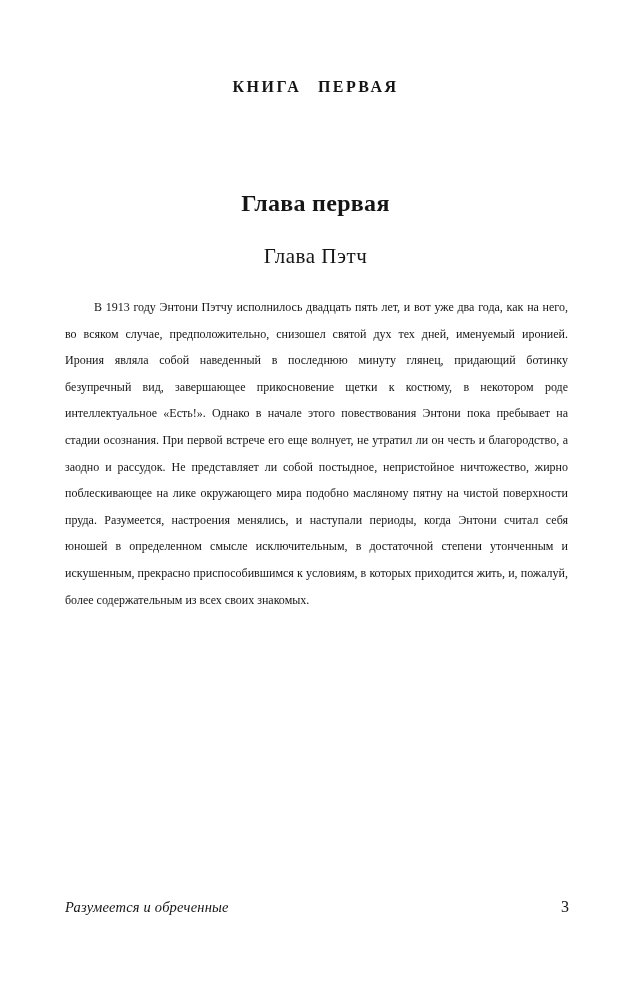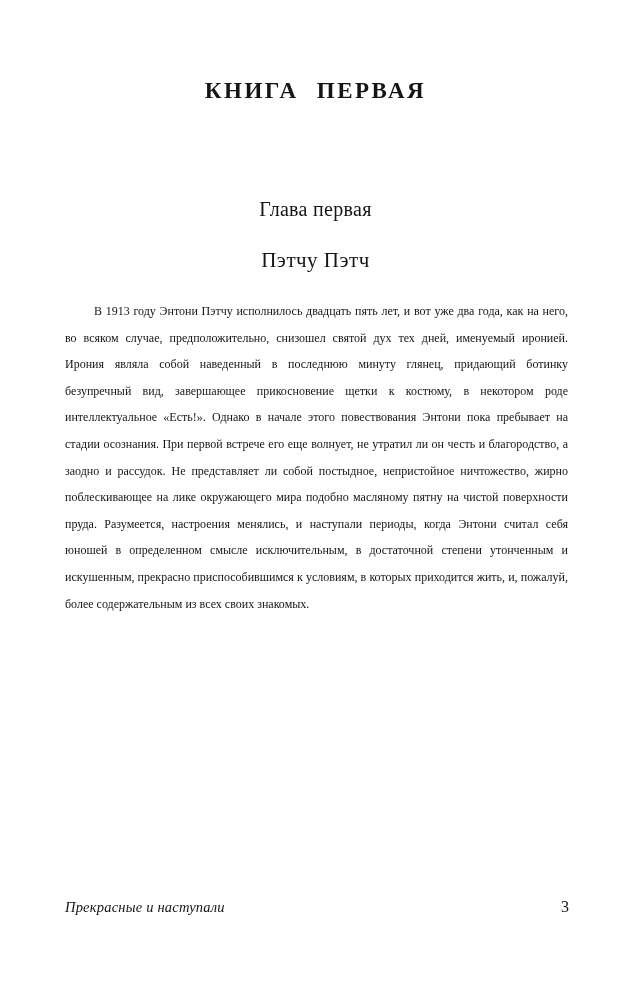--- a/index.html
+++ b/index.html
@@ -15,31 +15,31 @@
     background: #ffffff;
     color: #151515;
     font-family: "Liberation Serif", "DejaVu Serif", serif;
     overflow: hidden;
     box-sizing: border-box;
   }
   .book-title {
     margin: 0;
     padding-top: 78px;
     text-align: center;
-    font-size: 23px;
+    font-size: 16px;
     font-weight: bold;
     letter-spacing: 2.5px;
     word-spacing: 10px;
   }
   .chapter-title {
     margin: 0;
     margin-top: 94px;
     text-align: center;
-    font-size: 20px;
-    font-weight: normal;
+    font-size: 24px;
+    font-weight: bold;
     letter-spacing: 0.3px;
   }
   .section-title {
     margin: 0;
     margin-top: 27px;
     text-align: center;
     font-size: 21px;
     font-weight: normal;
     letter-spacing: 0.5px;
   }
@@ -79,24 +79,24 @@
 </style>
 </head>
 <body>
 
 <div class="book-page">
 
   <h1 class="book-title">КНИГА ПЕРВАЯ</h1>
 
   <h2 class="chapter-title">Глава первая</h2>
 
-  <h3 class="section-title">Пэтчу Пэтч</h3>
+  <h3 class="section-title">Глава Пэтч</h3>
 
   <div class="body-text">
     <p>В 1913 году Энтони Пэтчу исполнилось двадцать пять лет, и вот уже два года, как на него, во всяком случае, предположительно, снизошел святой дух тех дней, именуемый иронией. Ирония являла собой наведенный в последнюю минуту глянец, придающий ботинку безупречный вид, завершающее прикосновение щетки к костюму, в некотором роде интеллектуальное «Есть!». Однако в начале этого повествования Энтони пока пребывает на стадии осознания. При первой встрече его еще волнует, не утратил ли он честь и благородство, а заодно и рассудок. Не представляет ли собой постыдное, непристойное ничтожество, жирно поблескивающее на лике окружающего мира подобно масляному пятну на чистой поверхности пруда. Разумеется, настроения менялись, и наступали периоды, когда Энтони считал себя юношей в определенном смысле исключительным, в достаточной степени утонченным и искушенным, прекрасно приспособившимся к условиям, в которых приходится жить, и, пожалуй, более содержательным из всех своих знакомых.</p>
   </div>
 
   <div class="page-footer">
-    <span class="running-title">Прекрасные и наступали</span>
+    <span class="running-title">Разумеется и обреченные</span>
     <span class="page-number">3</span>
   </div>
 
 </div>
 
 </body></html>

